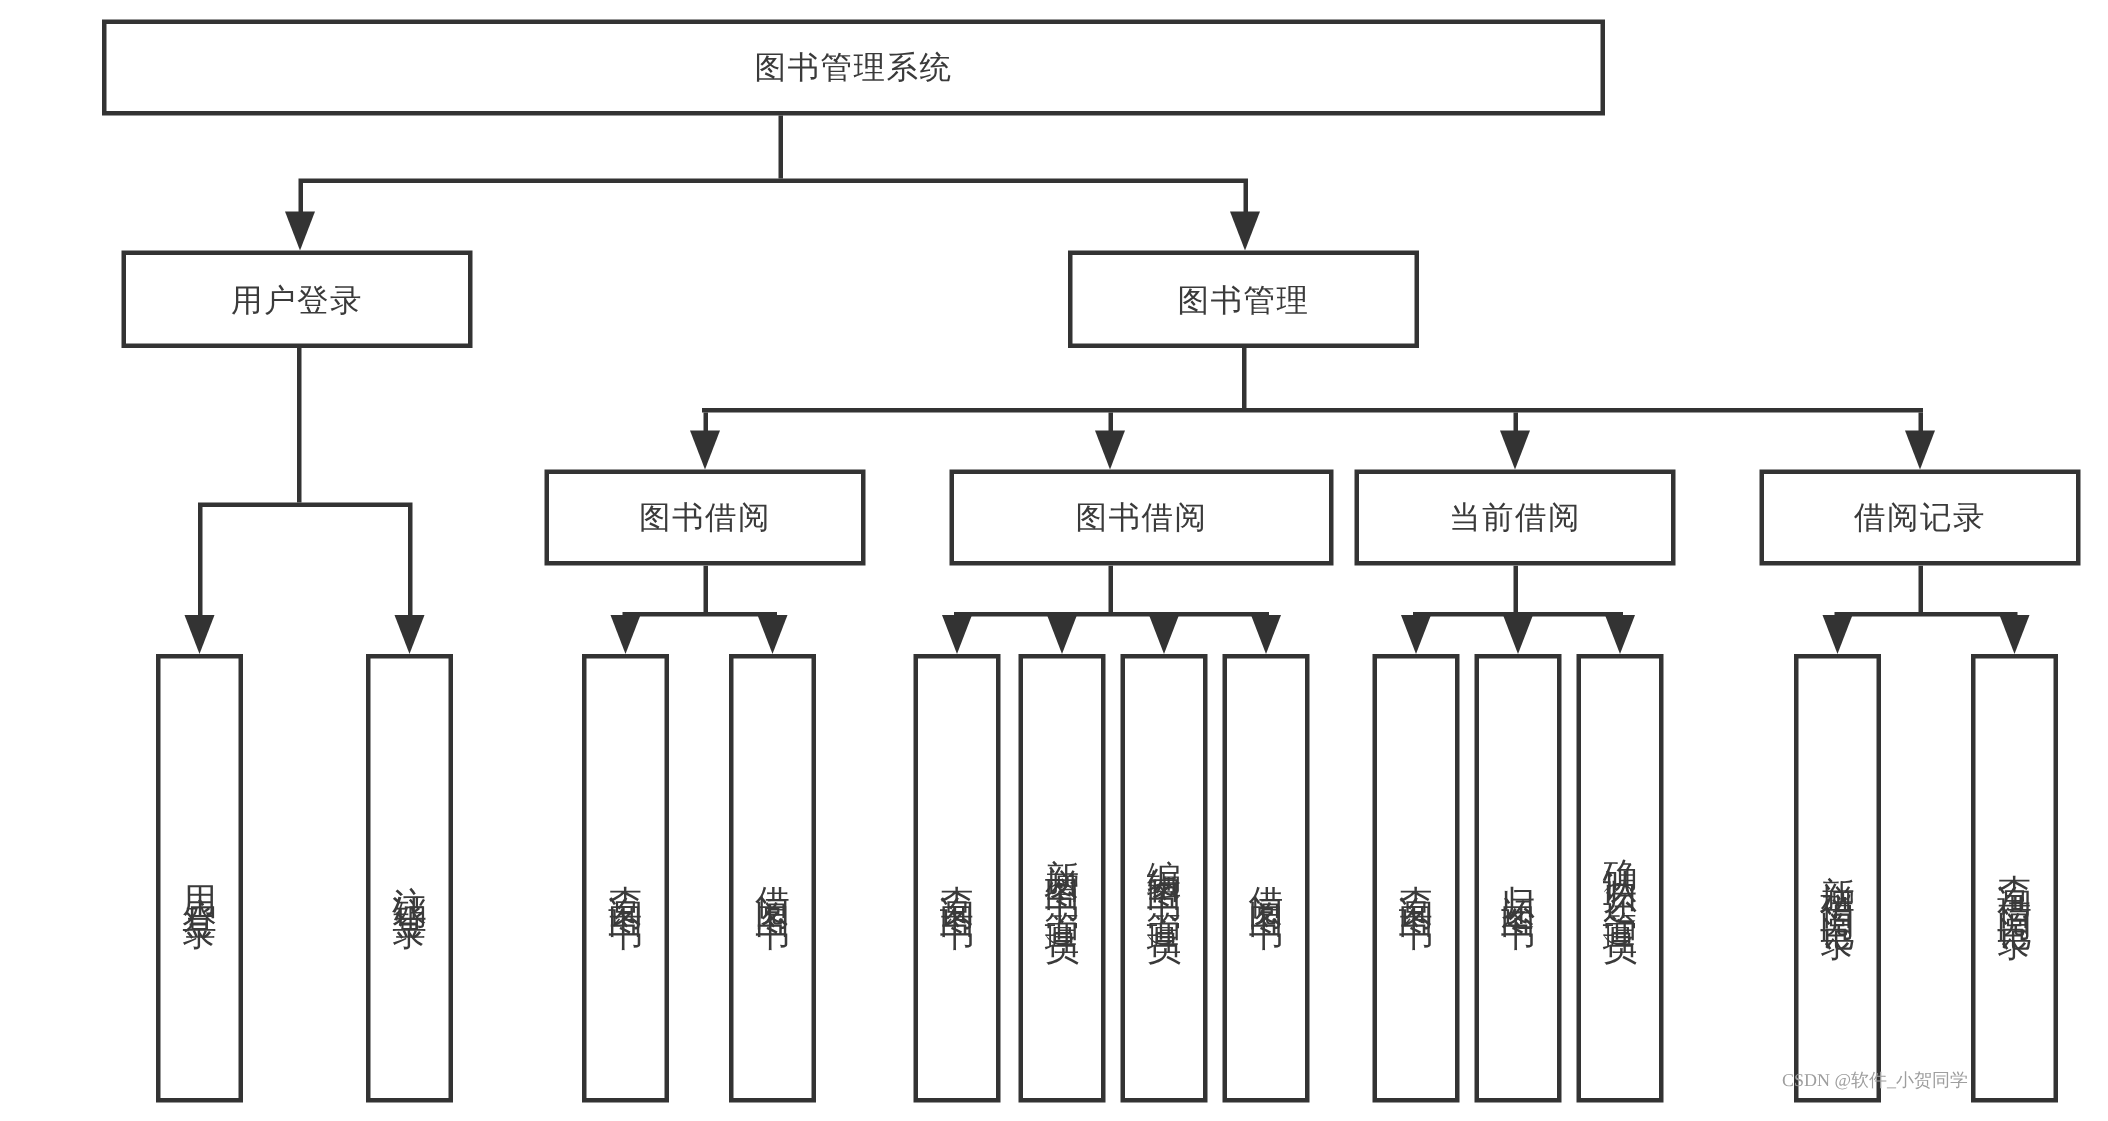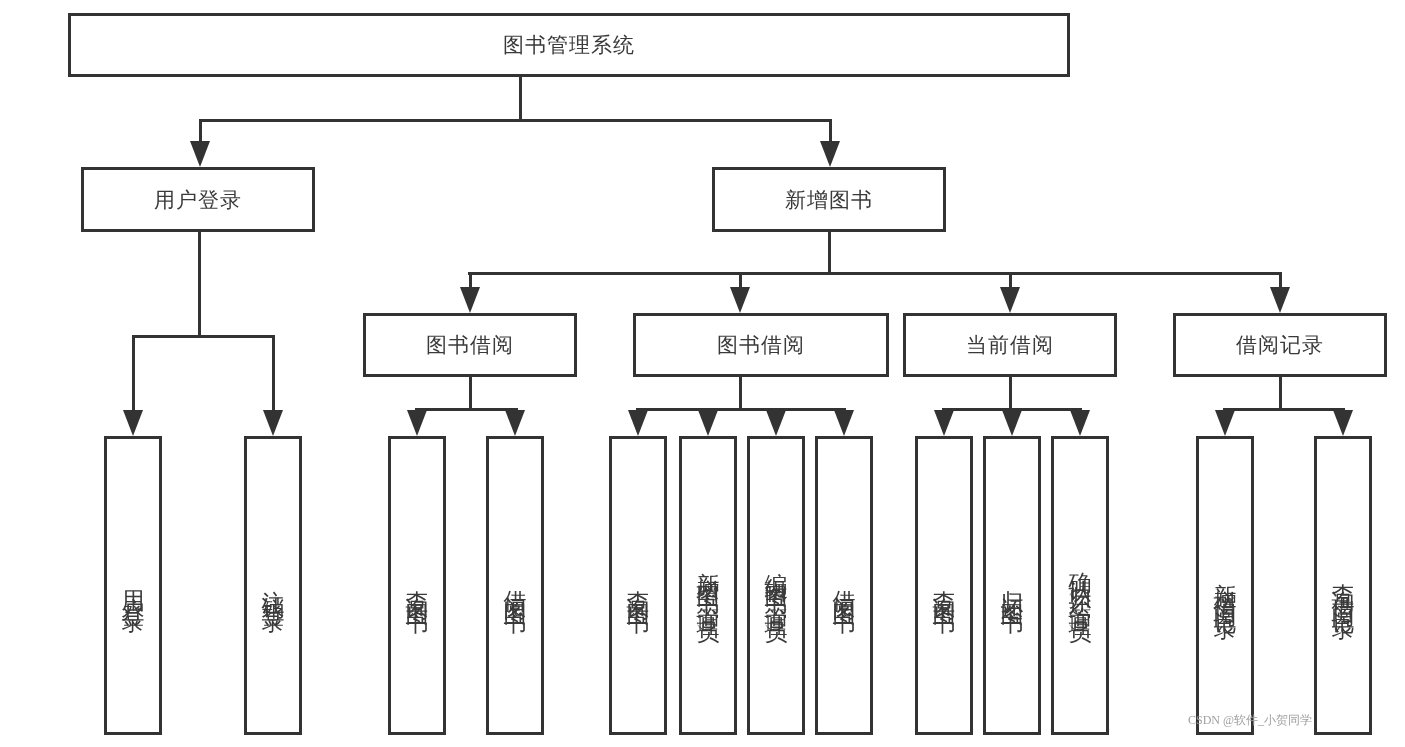--- a/index.html
+++ b/index.html
@@ -73,21 +73,21 @@
   <div class="node" style="left:20px; top:13px; width:1002px; height:64px;margin-left:48px;">图书管理系统</div>
 
   <div class="vline" style="left:519px; top:66px; width:3px; height:53px;"></div>
   <div class="hline" style="left:199px; top:119px; width:633px; height:3px;"></div>
   <div class="vline" style="left:199px; top:122px; width:3px; height:22px;"></div>
   <div class="vline" style="left:829px; top:122px; width:3px; height:22px;"></div>
   <div class="arrow" style="left:190px; top:141px;"></div>
   <div class="arrow" style="left:820px; top:141px;"></div>
 
   <div class="node" style="left:81px; top:167px; width:234px; height:65px;">用户登录</div>
-  <div class="node" style="left:712px; top:167px; width:234px; height:65px;">新增图书</div>
+  <div class="node" style="left:712px; top:167px; width:234px; height:65px;">图书管理</div>
 
   <div class="vline" style="left:198px; top:232px; width:3px; height:103px;"></div>
   <div class="hline" style="left:132px; top:335px; width:143px; height:3px;"></div>
   <div class="vline" style="left:132px; top:338px; width:3px; height:76px;"></div>
   <div class="vline" style="left:272px; top:338px; width:3px; height:76px;"></div>
   <div class="arrow" style="left:123px; top:410px;"></div>
   <div class="arrow" style="left:263px; top:410px;"></div>
 
   <div class="vline" style="left:828px; top:232px; width:3px; height:40px;"></div>
   <div class="hline" style="left:468px; top:272px; width:814px; height:3px;"></div>

